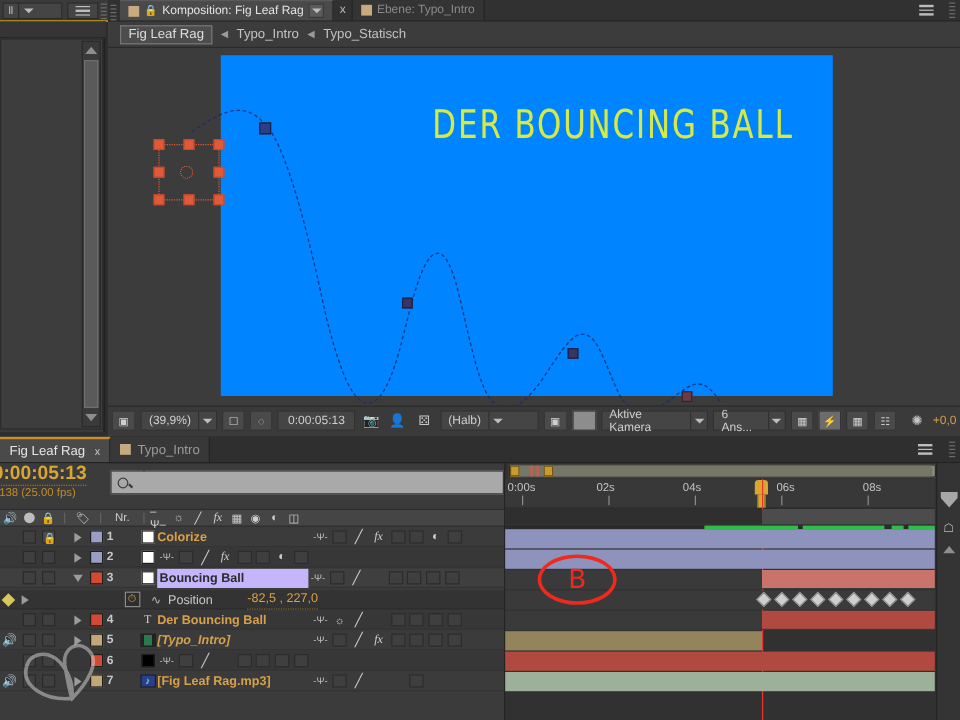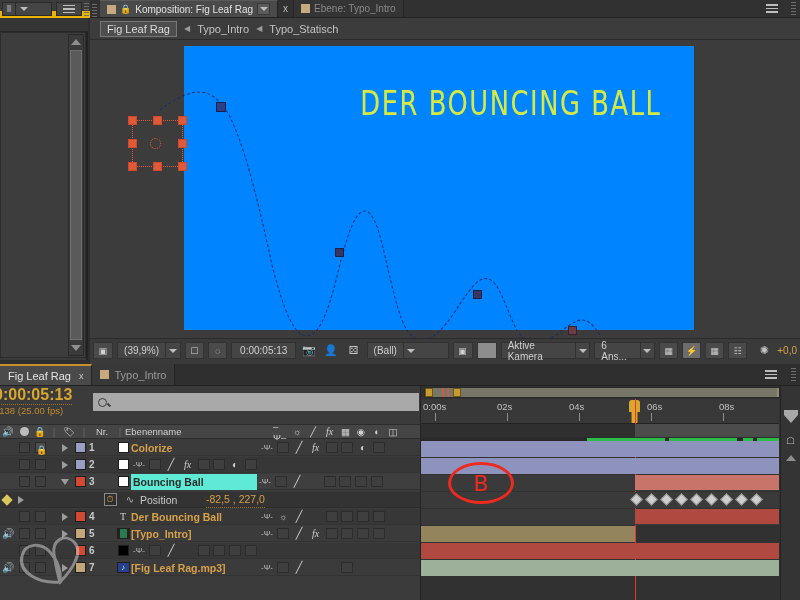--- a/index.html
+++ b/index.html
@@ -5,21 +5,21 @@
   * { box-sizing: border-box; margin:0; padding:0; }
   html,body { width:800px; height:600px; overflow:hidden; background:#2e2e2e;
     font-family:"Liberation Sans", sans-serif; -webkit-font-smoothing:none; }
   body { position:relative; }
 
   .abs { position:absolute; }
 
   
   #top-strip { left:0; top:0; width:800px; height:18px; background:#3a3a3a; }
   #tl-mini { left:0; top:0; width:120px; height:18px; background:#3b3b3b;
-             border-bottom:7px solid #eab308; display:flex; align-items:center; }
+             border-bottom:1px solid #eab308; display:flex; align-items:center; }
   .mini-field { height:14px; background:#454545; border:1px solid #2a2a2a;
      display:flex; align-items:center; color:#c8c8c8; font-size:9px; }
   .mini-drop { width:16px; height:14px; border-left:1px solid #2a2a2a; display:flex;
      align-items:center; justify-content:center; }
   .caret { width:0;height:0;border-left:4px solid transparent;border-right:4px solid transparent;
      border-top:4px solid #bdbdbd; }
   .panelmenu { width:16px; height:16px; display:flex; flex-direction:column;
      justify-content:center; gap:2px; padding:0 2px; }
   .panelmenu i { display:block; height:1.5px; background:#bdbdbd; }
   .grip { width:5px; height:14px; display:flex; flex-direction:column; justify-content:center; gap:2px;}
@@ -128,21 +128,21 @@
   .disc { width:9px;height:9px;border-radius:50%;background:#bdbdbd;}
   .lockglyph { font-size:9px;color:#d0d0d0;}
   .arrow-r { width:0;height:0;border-top:4px solid transparent;border-bottom:4px solid transparent;
      border-left:6px solid #9c9c9c;}
   .arrow-d { width:0;height:0;border-left:4px solid transparent;border-right:4px solid transparent;
      border-top:6px solid #9c9c9c;}
   .swatch { width:11px;height:11px;border:1px solid #1e1e1e;}
   .lnum { width:16px; text-align:center; color:#c9c9c9; font-weight:bold; font-size:10px;}
   .lname { color:#d7a04a; font-weight:bold; font-size:10.5px; white-space:nowrap;
      overflow:hidden; text-overflow:ellipsis;}
-  .lname.sel { background:#5eead4; color:#2c2c2c; padding:0 2px;}
+  .lname.sel { background:#c4b5fd; color:#2c2c2c; padding:0 2px;}
   .srcicon { width:13px;height:11px;border:1px solid #1e1e1e;}
   .tglyph { color:#cfcfcf; font-size:10px; font-family:"Liberation Serif", serif;}
 
   .sw { width:12px;height:11px;background:#434343;border:1px solid #2c2c2c;
      display:flex;align-items:center;justify-content:center; color:#bdbdbd; font-size:8px;}
   .sw.blank{ background:#3f3f3f;}
   .slash { color:#c9c9c9; font-size:11px; }
   .fx { color:#d0d0d0; font-size:10px; font-style:italic; font-family:"Liberation Serif",serif;}
 
   
@@ -350,21 +350,21 @@
   </div>
   <div class="vb-btn">☐</div>
   <div class="vb-btn">◌</div>
   <div class="vb-field" style="width:68px;justify-content:center;">
     <span>0:00:05:13</span>
   </div>
   <div class="vb-ico">📷</div>
   <div class="vb-ico">👤</div>
   <div class="vb-ico">⚄</div>
   <div class="vb-combo" style="width:86px;">
-    <span>(Ball)</span>
+    <span>(Halb)</span>
     <div class="dd">
         <div class="caret"></div>
       </div>
   </div>
   <div class="vb-btn" style="width:21px;">▣</div>
   <div class="vb-btn" style="width:21px;background:#8d8d8d;"></div>
   <div class="vb-combo" style="width:94px;">
     <span>Aktive Kamera</span>
     <div class="dd">
         <div class="caret"></div>
@@ -429,21 +429,20 @@
   <div class="ch" style="width:17px;">🔊</div>
   <div class="ch" style="width:15px;">
       <span class="disc"></span>
     </div>
   <div class="ch" style="width:17px;">🔒</div>
   <div class="ch" style="width:10px;color:#6a6a6a;">|</div>
   <div class="ch" style="width:20px;">🏷</div>
   <div class="ch" style="width:10px;color:#6a6a6a;">|</div>
   <div class="ch" style="width:26px;color:#cfcfcf;">Nr.</div>
   <div class="ch" style="width:10px;color:#6a6a6a;">|</div>
-  <div class="ch" style="width:148px;justify-content:flex-start;color:#cfcfcf;">Ebenenname</div>
   <div class="ch" style="width:16px;">–Ψ–</div>
   <div class="ch" style="width:16px;">☼</div>
   <div class="ch" style="width:16px;">╱</div>
   <div class="ch" style="width:17px;">
       <i class="fx">fx</i>
     </div>
   <div class="ch" style="width:15px;">▦</div>
   <div class="ch" style="width:16px;">◉</div>
   <div class="ch" style="width:16px;">◐</div>
   <div class="ch" style="width:16px;">◫</div>
@@ -665,21 +664,21 @@
       <span class="arrow-r"></span>
     </div>
   <div class="cell" style="width:18px;justify-content:center;">
       <span class="swatch" style="background:#c2a878;"></span>
     </div>
   <div class="cell lnum">5</div>
   <div class="cell" style="width:10px;"></div>
   <div class="cell" style="width:16px;justify-content:center;">
     <span class="srcicon" style="background:linear-gradient(90deg,#222 0 2px,#2b7a4b 2px 9px,#222 9px 12px);"></span>
   </div>
-  <div class="cell lname" style="width:128px;">[Typo_Intro]</div>
+  <div class="cell lname" style="width:128px;font-style:italic;">[Typo_Intro]</div>
   <div class="cell" style="width:16px;justify-content:center;">
       <span style="color:#bdbdbd;font-size:8px;">-Ψ-</span>
     </div>
   <div class="cell" style="width:16px;justify-content:center;">
       <span class="sw blank"></span>
     </div>
   <div class="cell" style="width:16px;justify-content:center;">
       <span class="slash">╱</span>
     </div>
   <div class="cell" style="width:17px;justify-content:center;">

